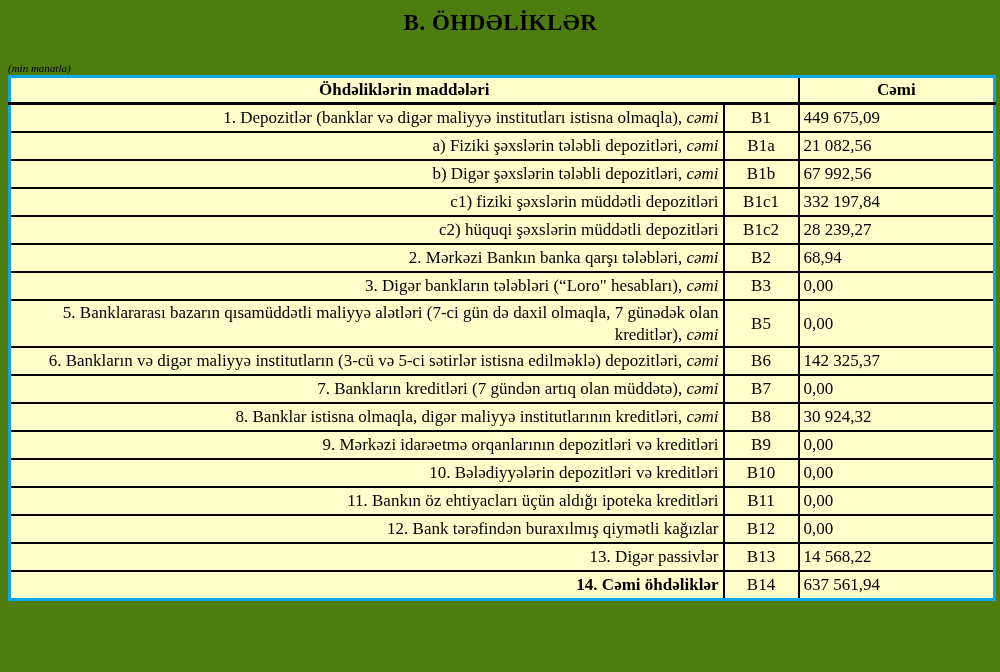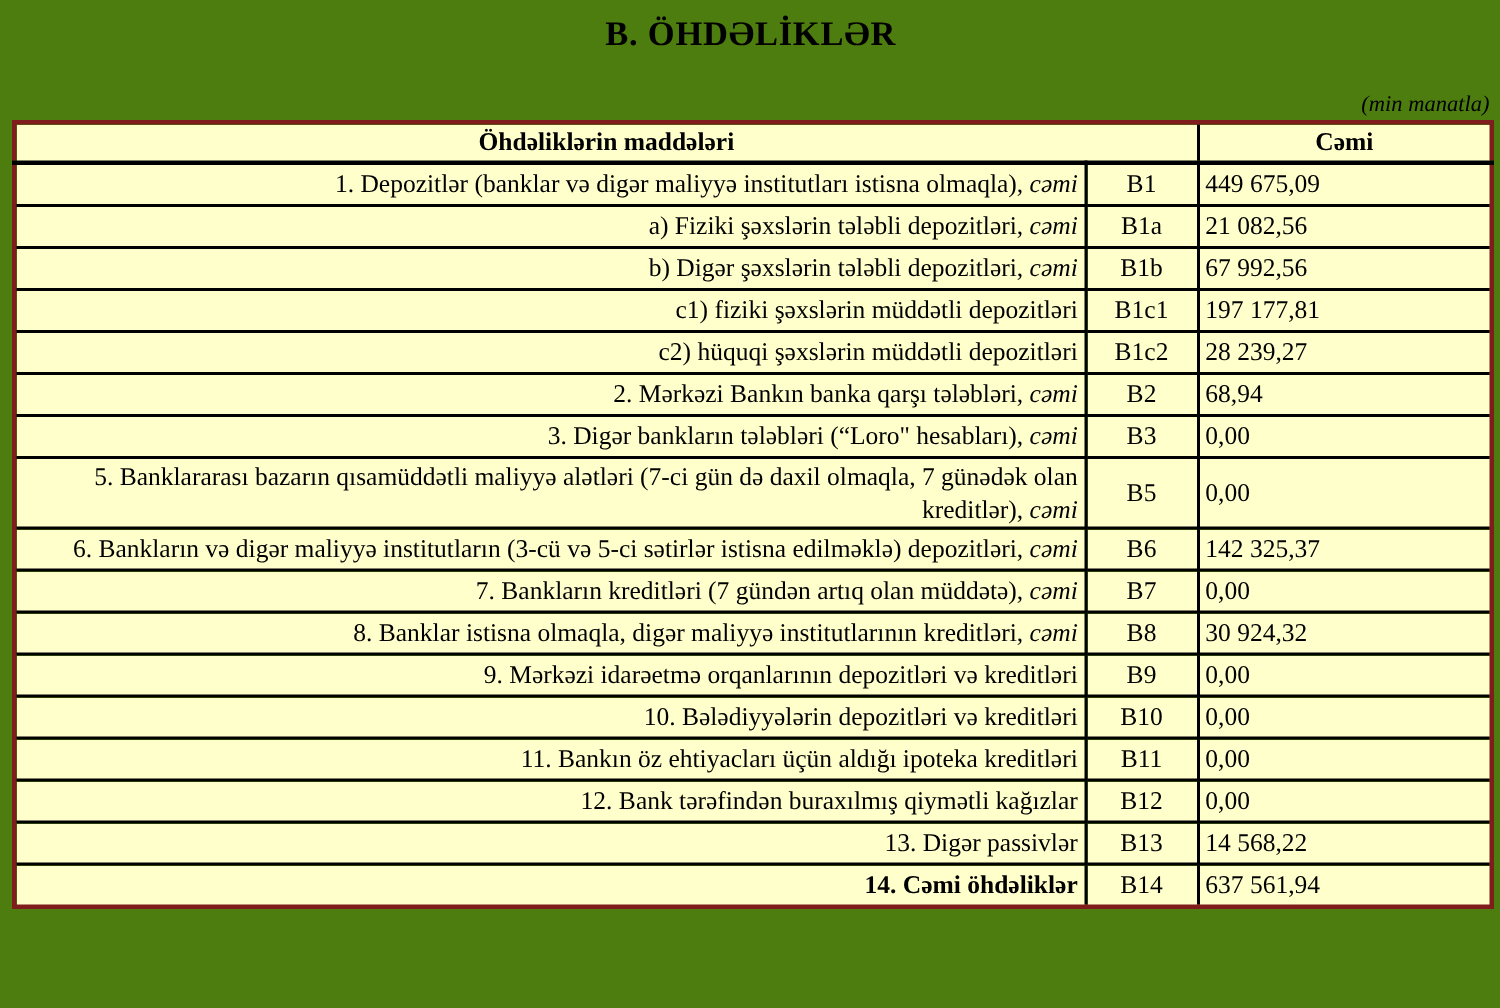--- a/index.html
+++ b/index.html
@@ -18,30 +18,30 @@
     padding: 8px 7px 0 8px;
   }
   .doc-title {
     text-align: center;
     font-size: 23px;
     font-weight: bold;
     margin: 2px 0 0 0;
     letter-spacing: 0.5px;
   }
   .unit-note {
-    text-align: right;
+    text-align: left;
     font-style: italic;
-    font-size: 15px;
+    font-size: 11px;
     margin: 26px 0 1px 0;
   }
   table.liab {
     border-collapse: collapse;
     width: 985px;
     table-layout: fixed;
-    border: 3px solid #7f1d1d;
+    border: 3px solid #0ea5e9;
   }
   table.liab th, table.liab td {
     border: 2px solid #000000;
     background: #FFFFCC;
     font-size: 17px;
     padding: 1px 4px;
     vertical-align: middle;
     line-height: 1.28;
     overflow: hidden;
   }
@@ -92,21 +92,21 @@
         <td class="cell-value">21 082,56</td>
       </tr>
       <tr>
         <td class="cell-label indent"><span>b) Digər şəxslərin tələbli depozitləri, </span><span class="it">cəmi</span></td>
         <td class="cell-code">B1b</td>
         <td class="cell-value">67 992,56</td>
       </tr>
       <tr>
         <td class="cell-label indent"><span>c1) fiziki şəxslərin müddətli depozitləri</span><span class="it"></span></td>
         <td class="cell-code">B1c1</td>
-        <td class="cell-value">197 177,81</td>
+        <td class="cell-value">332 197,84</td>
       </tr>
       <tr>
         <td class="cell-label indent"><span>c2) hüquqi şəxslərin müddətli depozitləri</span><span class="it"></span></td>
         <td class="cell-code">B1c2</td>
         <td class="cell-value">28 239,27</td>
       </tr>
       <tr>
         <td class="cell-label"><span>2. Mərkəzi Bankın banka qarşı tələbləri, </span><span class="it">cəmi</span></td>
         <td class="cell-code">B2</td>
         <td class="cell-value">68,94</td>

